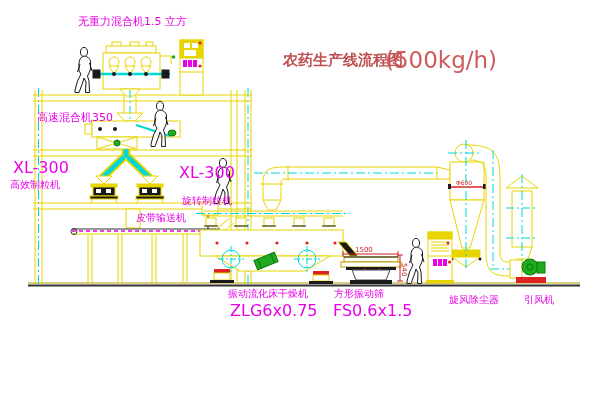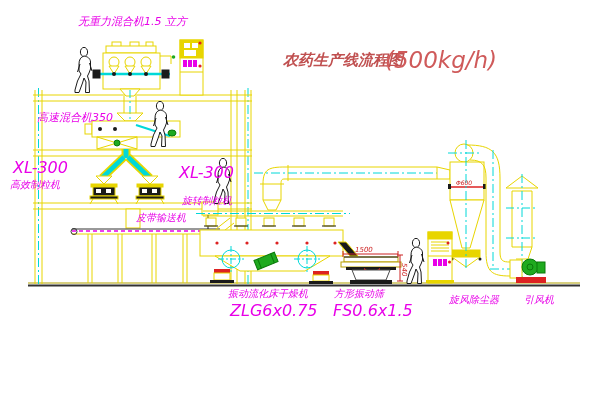--- a/index.html
+++ b/index.html
@@ -1,17 +1,17 @@
 <!DOCTYPE html>
 <html><head>
 <meta charset="utf-8">
 <style>
   html,body{margin:0;padding:0;background:#fff;}
   .stage{position:relative;width:600px;height:385px;background:#fff;overflow:hidden;
-         font-family:"DejaVu Sans",sans-serif;font-style:italic;}
+         font-family:"DejaVu Sans",sans-serif;}
   svg text{font-family:"DejaVu Sans",sans-serif;}
   .lbl{fill:#e800e8;}
   .dim{fill:#cc2222;}
 </style>
 </head>
 <body>
 
 <div class="stage">
 <svg width="600" height="403" viewBox="0 0 600 403">
   <defs>

